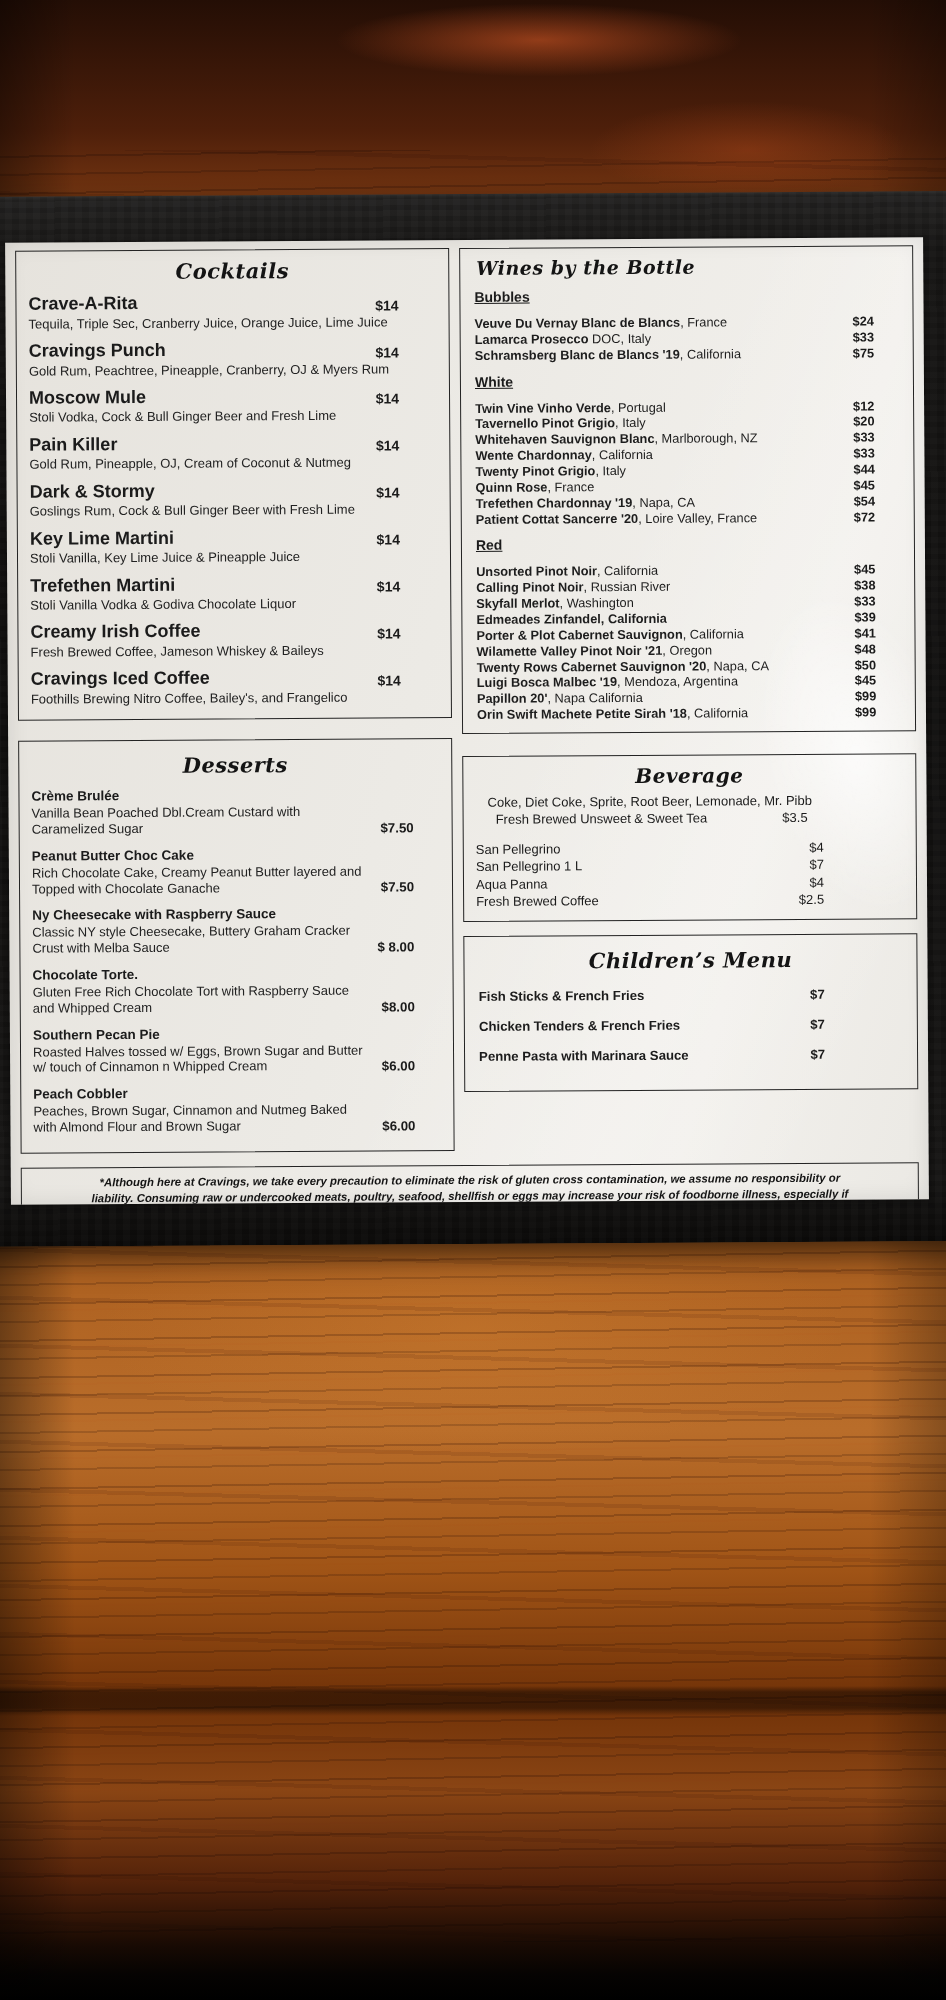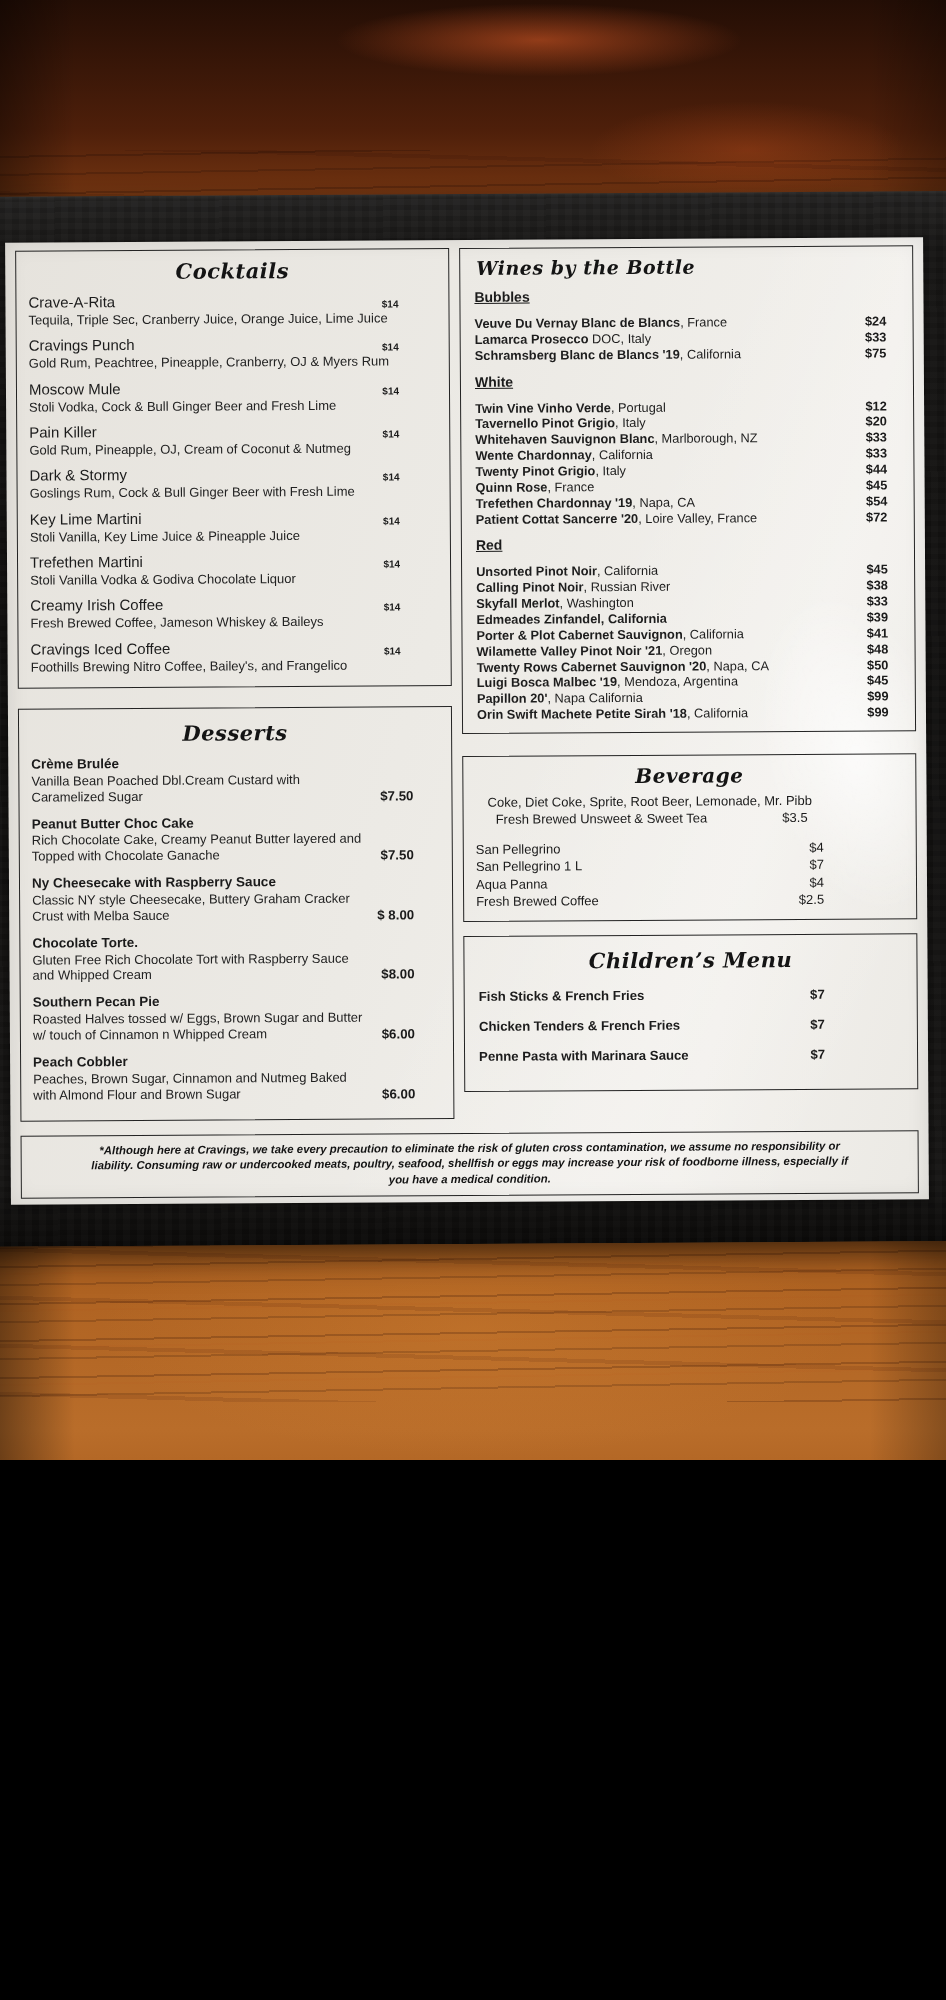--- a/index.html
+++ b/index.html
@@ -1,16 +1,16 @@
 <!DOCTYPE html>
 <html><head>
 <meta charset="utf-8">
 <style>
   html,body{margin:0;padding:0;background:#000;}
-  .photo{position:relative;width:946px;height:1460px;overflow:hidden;
+  .photo{position:relative;width:946px;height:2000px;overflow:hidden;
     font-family:"Liberation Sans",sans-serif;color:#1b1b1b;}
   
   .bg-wood{position:absolute;inset:0;
     background:
       radial-gradient(ellipse 290px 52px at 57% 40px, rgba(226,94,40,.55), transparent 70%),
       radial-gradient(ellipse 210px 65px at 79% 150px, rgba(176,72,26,.42), transparent 75%),
       radial-gradient(ellipse 500px 170px at 50% 1330px, rgba(235,152,62,.20), transparent 75%),
       radial-gradient(ellipse 420px 140px at 88% 620px, rgba(200,110,45,.14), transparent 75%),
       linear-gradient(90deg, rgba(0,0,0,.40), transparent 75px, transparent 870px, rgba(0,0,0,.28)),
       linear-gradient(180deg, transparent 1686px, rgba(22,9,2,.55) 1692px, rgba(22,9,2,.55) 1708px, transparent 1716px),
@@ -43,39 +43,39 @@
   
   .grid{position:relative;display:grid;grid-template-columns:434px 1fr;column-gap:10px;row-gap:12px;z-index:2;}
   .box{border:1.6px solid #232323;background:transparent;box-sizing:border-box;}
   .script{font-family:"DejaVu Serif",serif;font-style:italic;font-weight:700;letter-spacing:.5px;
     margin:0;color:#141414;}
   
   .sec-cocktails{padding:6px 12px 4px 12px;margin-bottom:20px;}
   .sec-cocktails .script{text-align:center;font-size:21px;margin:2px 0 9px;}
   .c-item{margin-bottom:9px;}
   .c-row{display:flex;justify-content:space-between;align-items:flex-end;}
-  .c-name{font-weight:400;font-size:15px;line-height:1.2;}
-  .c-price{font-weight:700;font-size:10px;margin-right:38px;margin-left:32px;}
+  .c-name{font-weight:700;font-size:18px;line-height:1.2;}
+  .c-price{font-weight:700;font-size:14px;margin-right:38px;margin-left:32px;}
   .c-desc{font-size:13px;line-height:1.18;margin-top:1px;color:#222;}
   
   .sec-desserts{padding:8px 12px 6px 12px;}
   .sec-desserts .script{text-align:center;font-size:21px;margin:4px 0 10px;}
   .d-item{margin-bottom:11px;}
   .d-name{font-weight:700;font-size:13.5px;line-height:1.25;}
   .d-body{display:flex;justify-content:space-between;align-items:flex-end;}
   .d-desc{font-size:13px;line-height:1.22;max-width:330px;color:#222;}
   .d-price{font-weight:700;font-size:13.3px;margin-left:12px;margin-right:26px;white-space:nowrap;}
   
   .sec-wines{padding:8px 14px 10px 14px;margin-bottom:22px;}
   .sec-wines .script{font-size:19px;margin:0 0 8px 2px;}
   .w-head{font-weight:700;font-size:14px;text-decoration:underline;margin:10px 0 11px;}
   .w-row{display:flex;justify-content:space-between;font-size:12.8px;line-height:1.24;}
   .w-name b{font-weight:700;}
   .w-name{color:#1d1d1d;}
-  .w-price{font-weight:700;flex:0 0 46px;margin-left:0;text-align:center;}
+  .w-price{font-weight:700;flex:0 0 46px;margin-left:0;text-align:left;}
   
   .sec-beverage{padding:6px 12px 10px 12px;margin-bottom:14px;}
   .sec-beverage .script{text-align:center;font-size:20px;margin:2px 0 6px;}
   .bev-l1{font-size:13px;line-height:1.3;padding-left:12px;}
   .bev-l2row{display:flex;justify-content:space-between;font-size:13px;line-height:1.3;
     padding-left:20px;padding-right:96px;margin-bottom:12px;}
   .bev-row{display:flex;justify-content:space-between;font-size:13px;line-height:1.35;padding-right:80px;}
   .bev-price{font-weight:400;}
   
   .sec-children{padding:8px 14px 12px 14px;}

